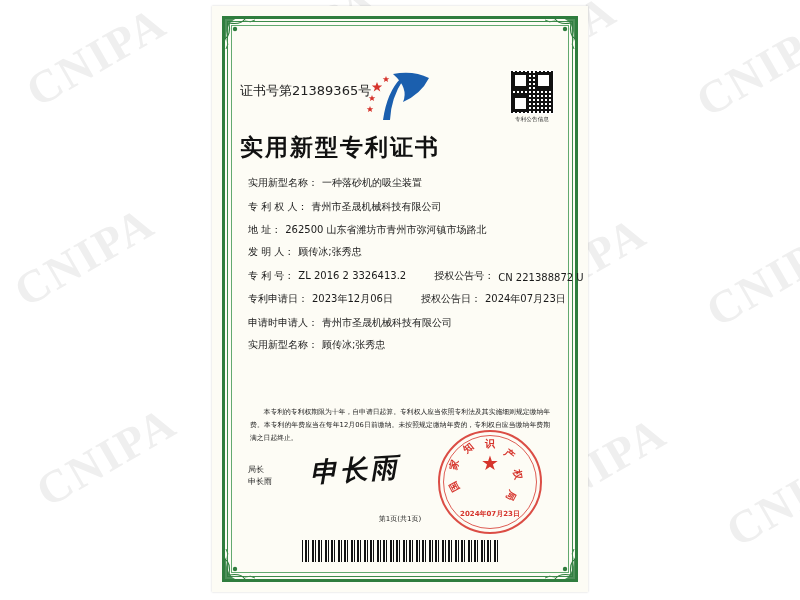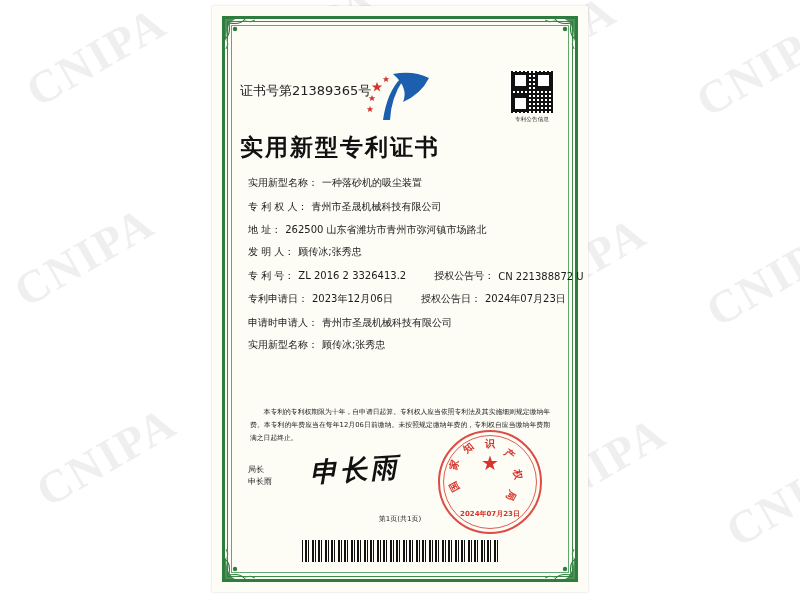--- a/index.html
+++ b/index.html
@@ -176,21 +176,21 @@
     flex: 0 0 auto;
     white-space: nowrap;
   }
   .val {
     flex: 0 0 auto;
     margin-left: 4px;
     white-space: nowrap;
   }
   .col2 {
     display: flex;
-    align-items: center;
+    align-items: flex-end;
     margin-left: 28px;
   }
   .gap-top { margin-top: 10px; }
 
   
   .statement {
     position: absolute;
     left: 10px;
     right: 10px;
     top: 372px;

